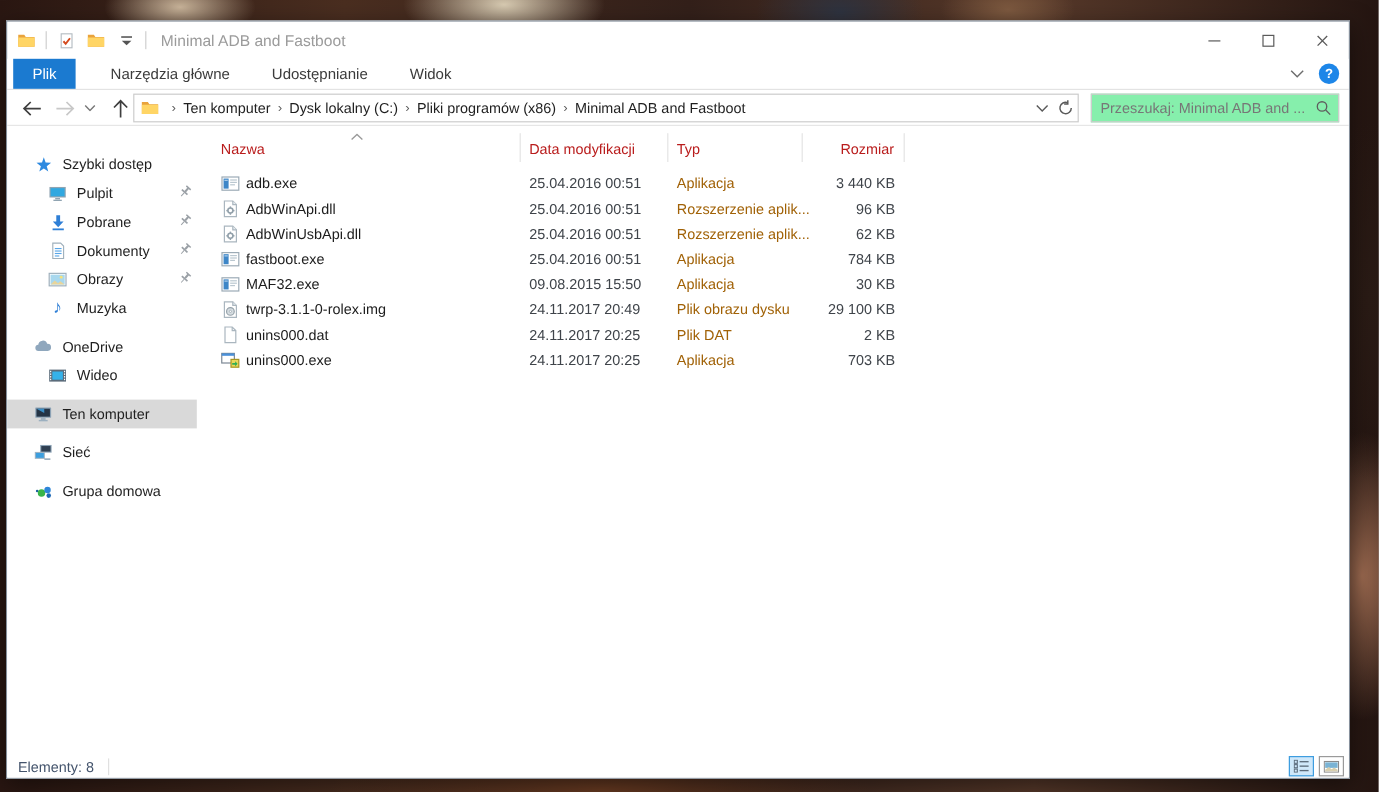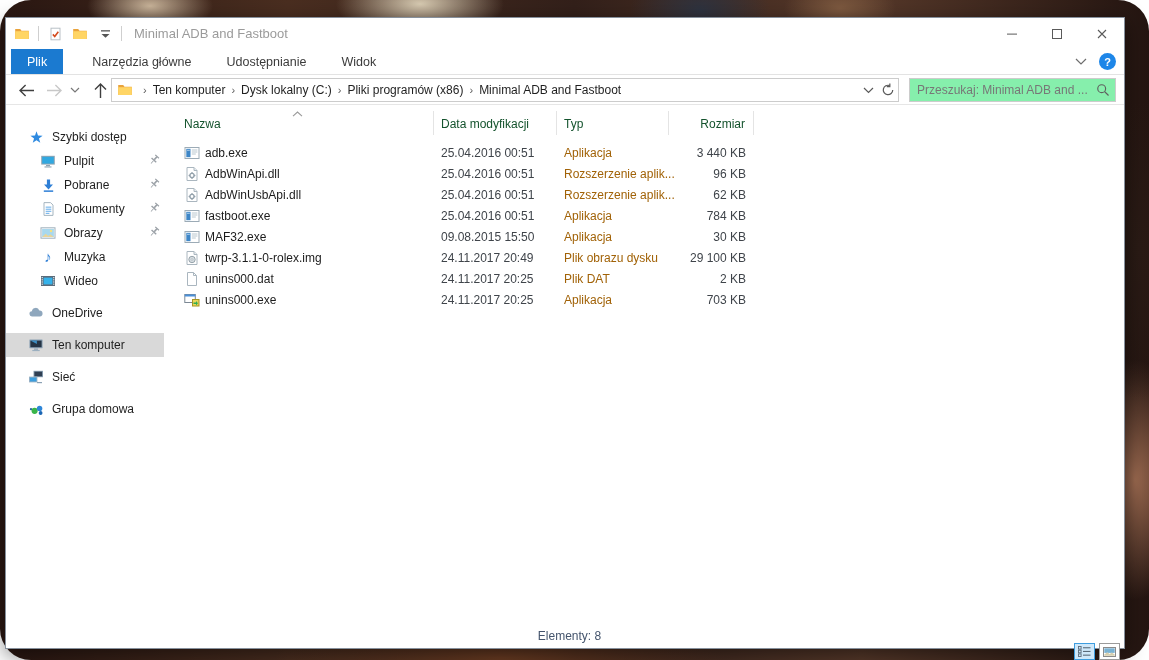--- a/index.html
+++ b/index.html
@@ -10,21 +10,20 @@
   .desktop { position:relative; width:1149px; height:660px; background-color:#2a1712;
     background:
       radial-gradient(ellipse 90px 40px at 150px 6px, #c9b49a 0%, rgba(201,180,154,0) 70%),
       radial-gradient(ellipse 120px 50px at 420px 4px, #d8cbb2 0%, rgba(216,203,178,0) 70%),
       radial-gradient(ellipse 100px 60px at 700px 10px, #2e3340 0%, rgba(46,51,64,0) 70%),
       radial-gradient(ellipse 80px 40px at 840px 8px, #7e5a40 0%, rgba(126,90,64,0) 70%),
       radial-gradient(ellipse 90px 200px at 1140px 250px, #2a1b15 0%, rgba(42,27,21,0) 75%),
       radial-gradient(ellipse 70px 160px at 1135px 480px, #9c6a50 0%, rgba(156,106,80,0) 75%),
       radial-gradient(ellipse 300px 60px at 500px 658px, #6b3c22 0%, rgba(107,60,34,0) 75%),
       linear-gradient(90deg, #2a1712 0%, #4a2e20 25%, #33201a 50%, #57392a 75%, #241511 100%);
-    border-radius: 31px;
   }
 
   .window { position:absolute; left:5px; top:17px; width:1120px; height:632px;
     background:#fff; border:1px solid #86909c; box-shadow:0 6px 20px rgba(0,0,0,.5); }
 
   
   .titlebar { height:31px; display:flex; align-items:center; }
   .qat { display:flex; align-items:center; gap:7px; padding-left:7px; height:100%; }
   .qat-sep { width:1px; height:15px; background:#cfcfcf; }
   .qat-btn { display:flex; align-items:center; justify-content:center; width:18px; height:20px; }
@@ -64,38 +63,38 @@
   .side-item { height:24px; display:flex; align-items:center; padding-left:22px; position:relative;
     font-size:12px; color:#1f1f1f; white-space:nowrap; }
   .side-item.child { padding-left:34px; }
   .side-item.gap { margin-top:8px; }
   .side-item.selected { background:var(--sel); }
   .side-icon { width:16px; height:16px; margin-right:8px; flex:none; display:flex; align-items:center; justify-content:center; }
   .glyph-icon { font-size:15px; color:#2e7fd6; line-height:16px; }
   .pin { position:absolute; left:141px; top:4px; }
 
   .filepane { flex:1; position:relative; overflow:hidden; }
-  .col-headers { position:absolute; top:6px; left:0; height:24px; display:flex; font-size:12px; color:#14532d; }
+  .col-headers { position:absolute; top:6px; left:0; height:24px; display:flex; font-size:12px; color:#b91c1c; }
   .col { display:flex; align-items:flex-end; padding-bottom:4px; border-right:1px solid #e4e4e4; padding-left:7px; white-space:nowrap; }
   .col-name { width:270px; padding-left:20px; position:relative; }
   .col-date { width:123px; }
   .col-type { width:112px; }
   .col-size { width:85px; justify-content:flex-end; padding-right:8px; }
   .sort-caret { position:absolute; top:0; left:128px; }
   .rows { position:absolute; top:37px; left:0; right:16px; }
   .frow { height:21px; display:flex; align-items:center; font-size:12px; }
   .c-name { width:270px; padding-left:20px; display:flex; align-items:center; gap:5px; color:#1c1c1c; white-space:nowrap; }
   .ficon { width:16px; height:16px; flex:none; }
   .c-date { width:123px; padding-left:7px; color:#3f444a; white-space:nowrap; }
   .c-type { width:112px; padding-left:7px; color:#a16207; white-space:nowrap; }
   .c-size { width:85px; text-align:right; padding-right:8px; color:#3f444a; white-space:nowrap; }
 
   
   .statusbar { position:absolute; left:0; right:0; bottom:0; height:19px; display:flex; align-items:center;
-    font-size:12px; color:#44546c; background:#fff;flex-direction:column; }
+    font-size:12px; color:#44546c; background:#fff; }
   .status-text { margin-left:9px; }
   .status-sep { width:1px; height:14px; background:#e0e0e0; margin-left:12px; }
   .view-btns { margin-left:auto; display:flex; gap:4px; margin-right:4px; }
   .view-btn { width:21px; height:17px; display:flex; align-items:center; justify-content:center;
     border:1px solid #9a9a9a; background:#fff; }
   .view-btn.active { border-color:var(--viewborder); background:#cfe8fa; }
   svg { display:block; }
 </style>
 </head>
 <body>
@@ -321,46 +320,46 @@
                 </g>
               </svg>
         </span>
       </div>
       <div class="side-item child">
         <span class="side-icon">
               <span class="glyph-icon">♪</span>
             </span>
         <span>Muzyka</span>
       </div>
+      <div class="side-item gap">
+        <span class="side-icon">
+          <svg width="16" height="16" viewBox="0 0 16 16">
+                <path d="M4.2 11.5a2.6 2.6 0 0 1-.3-5.2 3.8 3.8 0 0 1 7.4-.8 2.4 2.4 0 0 1 .5 6z" fill="#8fa7bd"></path>
+              </svg>
+        </span>
+        <span>OneDrive</span>
+      </div>
       <div class="side-item child">
         <span class="side-icon">
           <svg width="16" height="16" viewBox="0 0 16 16">
                 <rect x="1" y="3" width="14" height="10" fill="#5a6b7a"></rect>
                 <rect x="3.6" y="4.6" width="8.8" height="6.8" fill="#35b2ea"></rect>
                 <g fill="#fff">
                   <rect x="1.7" y="4" width="1" height="1.2"></rect>
                   <rect x="1.7" y="6.2" width="1" height="1.2"></rect>
                   <rect x="1.7" y="8.4" width="1" height="1.2"></rect>
                   <rect x="1.7" y="10.6" width="1" height="1.2"></rect>
                   <rect x="13.3" y="4" width="1" height="1.2"></rect>
                   <rect x="13.3" y="6.2" width="1" height="1.2"></rect>
                   <rect x="13.3" y="8.4" width="1" height="1.2"></rect>
                   <rect x="13.3" y="10.6" width="1" height="1.2"></rect>
                 </g>
               </svg>
         </span>
         <span>Wideo</span>
-      </div>
-      <div class="side-item gap">
-        <span class="side-icon">
-          <svg width="16" height="16" viewBox="0 0 16 16">
-                <path d="M4.2 11.5a2.6 2.6 0 0 1-.3-5.2 3.8 3.8 0 0 1 7.4-.8 2.4 2.4 0 0 1 .5 6z" fill="#8fa7bd"></path>
-              </svg>
-        </span>
-        <span>OneDrive</span>
       </div>
       <div class="side-item gap selected">
         <span class="side-icon">
           <svg width="16" height="16" viewBox="0 0 16 16">
                 <rect x="1.4" y="2.6" width="13.2" height="8.6" rx="0.4" fill="#8ba1b4"></rect>
                 <rect x="2.4" y="3.6" width="11.2" height="6.6" fill="#253445"></rect>
                 <path d="M2.4 3.6h6.5v3.5z" fill="#3f9edb" opacity="0.85"></path>
                 <rect x="6" y="11.6" width="4" height="1.1" fill="#8ba1b4"></rect>
                 <rect x="4.3" y="12.9" width="7.4" height="1.2" fill="#9cb0c0"></rect>
               </svg>

